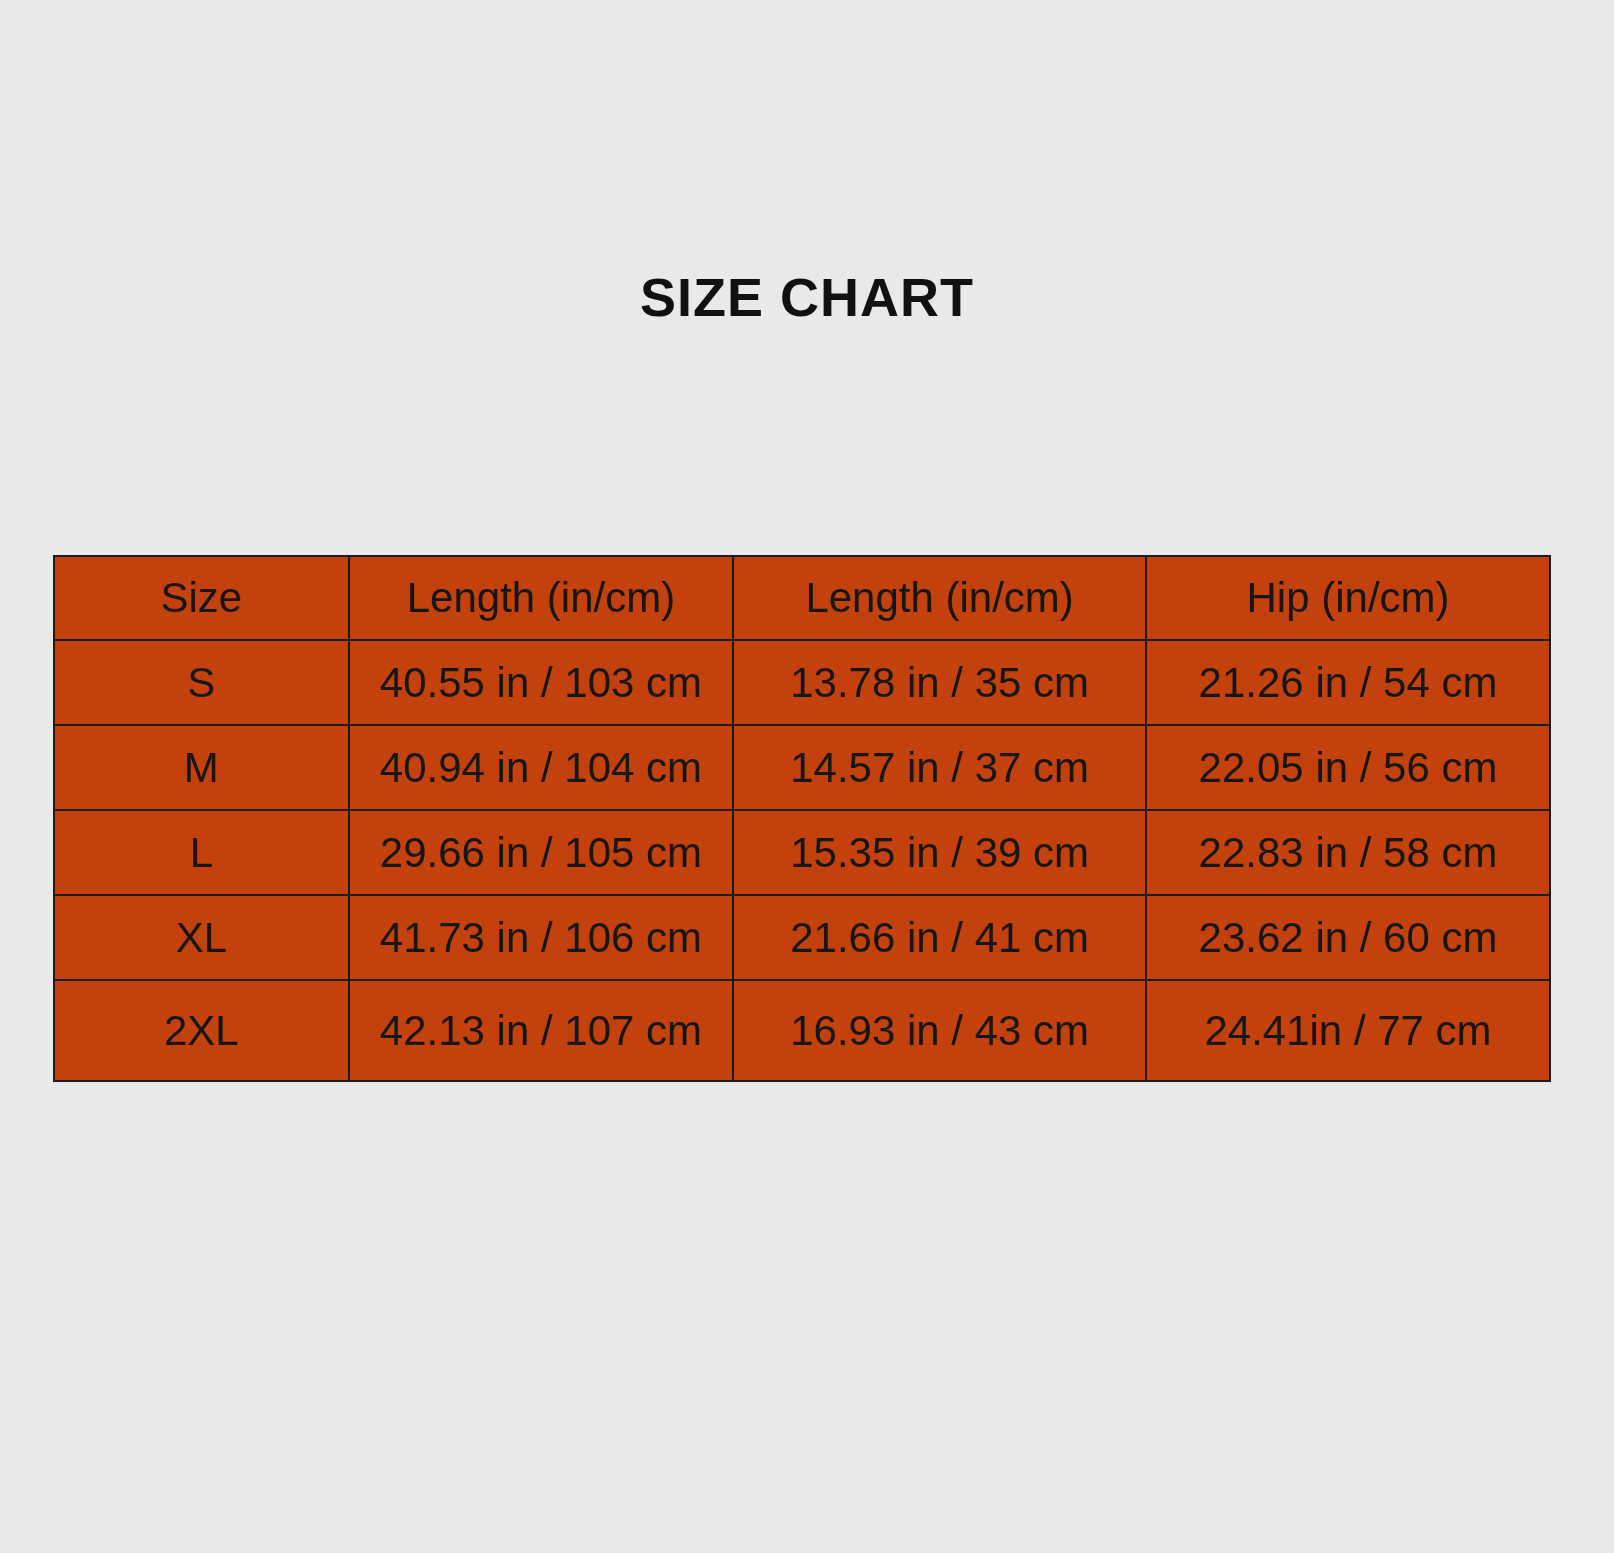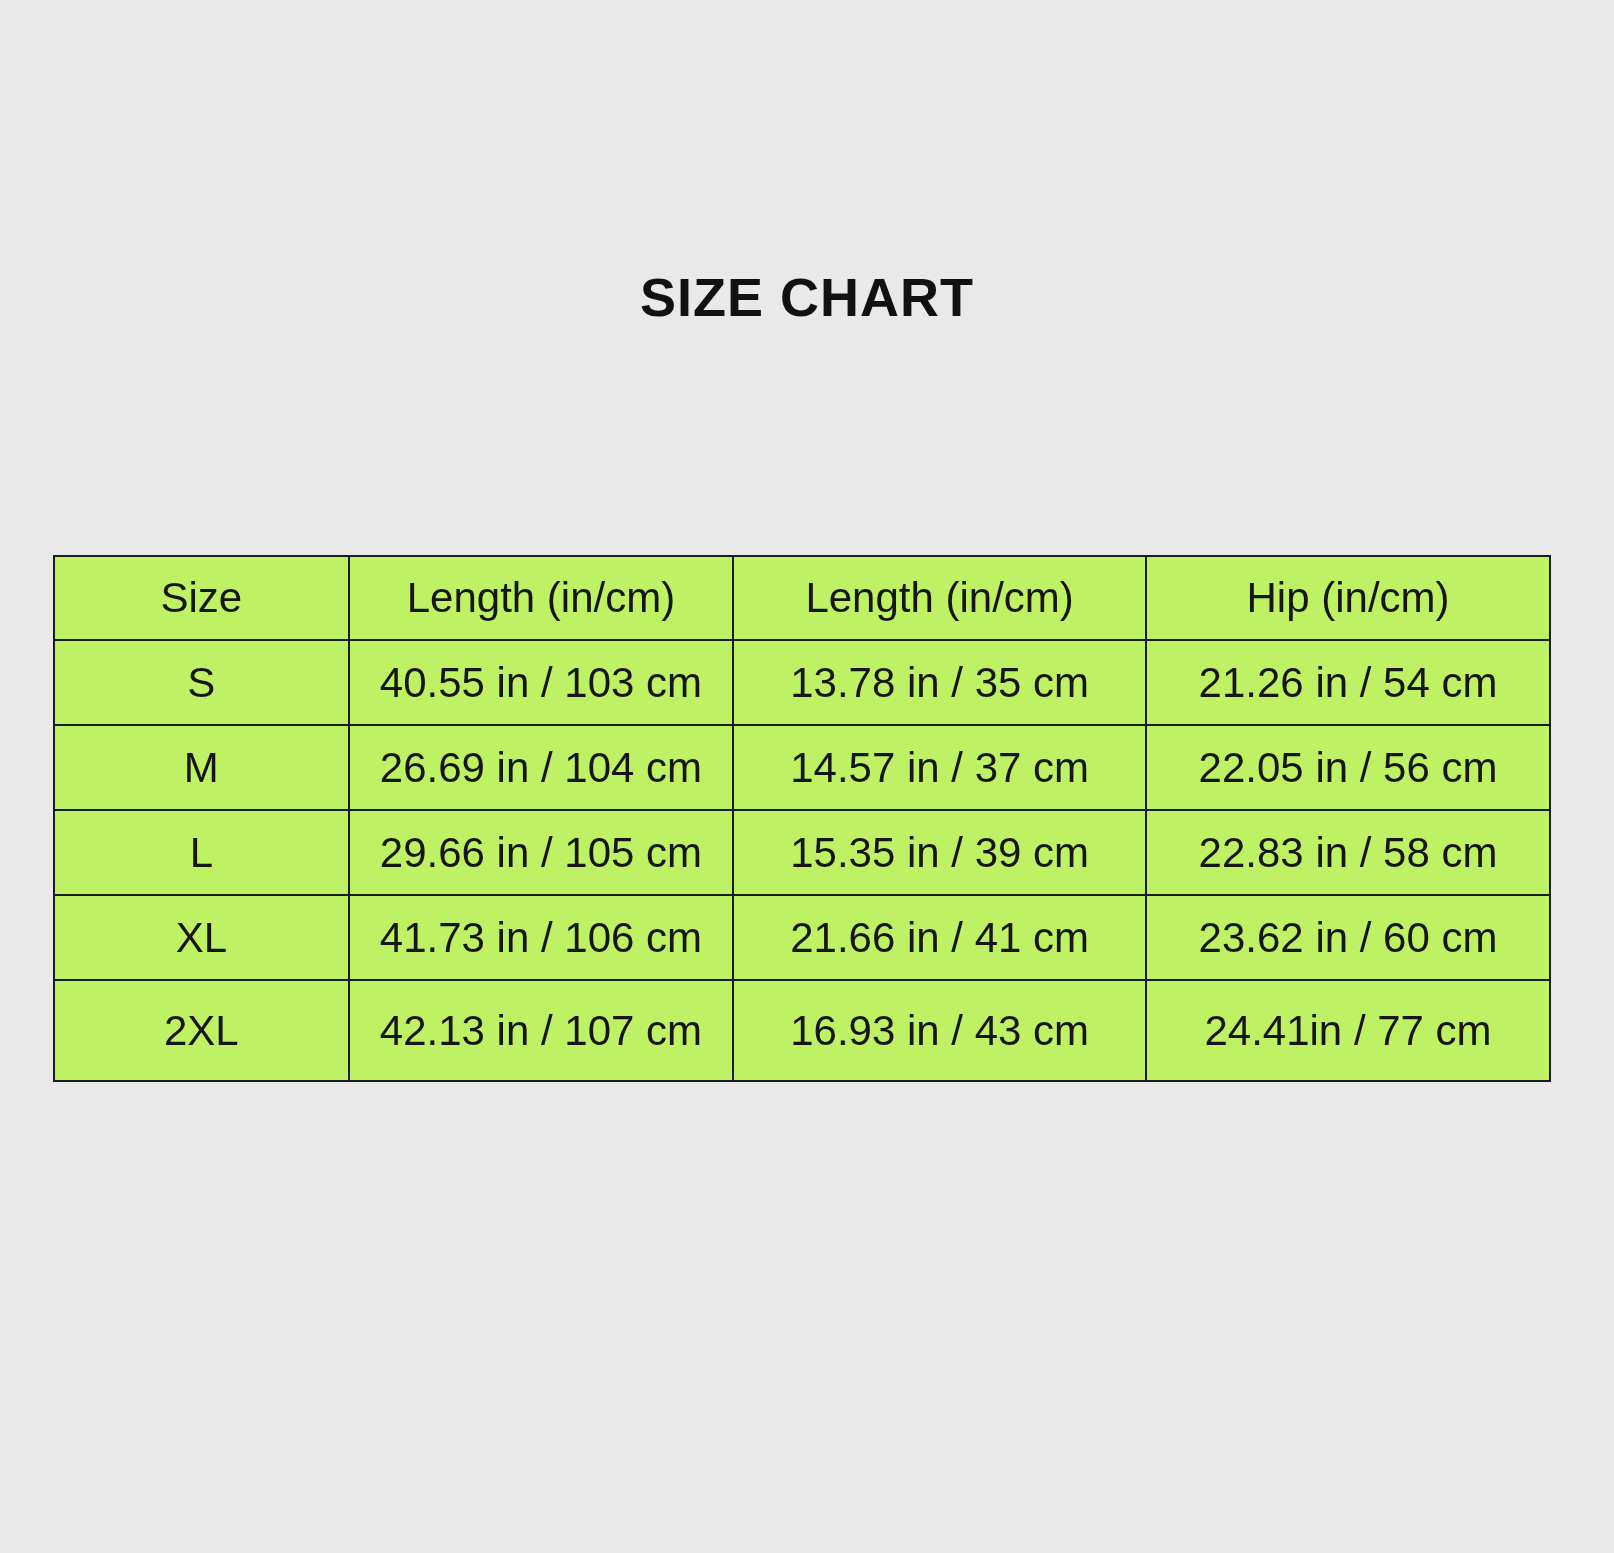--- a/index.html
+++ b/index.html
@@ -28,21 +28,21 @@
     letter-spacing: 1px;
     color: #111111;
   }
   .size-table {
     position: absolute;
     left: 53px;
     top: 555px;
     width: 1498px;
     border-collapse: collapse;
     table-layout: fixed;
-    background: #bef264;
+    background: #c2410c;
   }
   .size-table th,
   .size-table td {
     border: 2px solid #1c1c1c;
     text-align: center;
     vertical-align: middle;
     font-size: 42px;
     font-weight: 400;
     padding: 0;
     white-space: nowrap;
@@ -79,21 +79,21 @@
     </thead>
     <tbody>
         <tr>
           <td>S</td>
           <td>40.55 in / 103 cm</td>
           <td>13.78 in / 35 cm</td>
           <td>21.26 in / 54 cm</td>
         </tr>
         <tr>
           <td>M</td>
-          <td>26.69 in / 104 cm</td>
+          <td>40.94 in / 104 cm</td>
           <td>14.57 in / 37 cm</td>
           <td>22.05 in / 56 cm</td>
         </tr>
         <tr>
           <td>L</td>
           <td>29.66 in / 105 cm</td>
           <td>15.35 in / 39 cm</td>
           <td>22.83 in / 58 cm</td>
         </tr>
         <tr>

